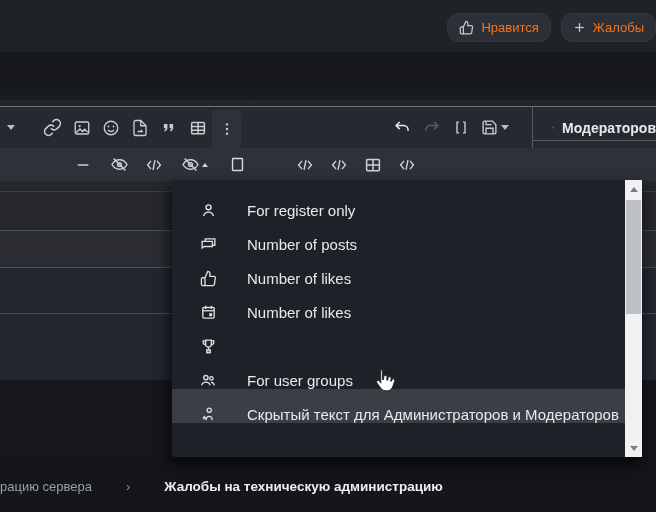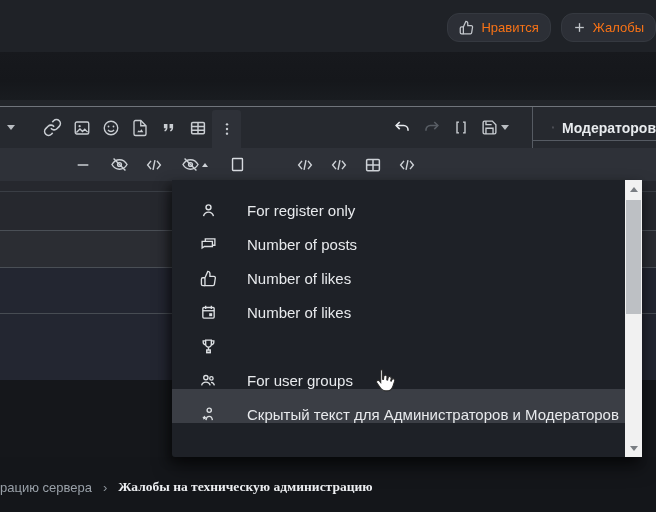--- a/index.html
+++ b/index.html
@@ -70,24 +70,24 @@
   .row-f{left:0;top:380px;width:656px;height:77px;background:#15171b;}
   .row-g{left:0;top:457px;width:656px;height:55px;background:#14161a;}
 
   .partial-btn{
     left:670px;top:333px;width:14px;height:29px;background:#3d4450;
     color:#ffffff;font-size:18px;display:flex;align-items:center;overflow:hidden;
     padding-left:15px;cursor:pointer;
   }
 
   
-  .breadcrumb{left:0;top:479px;width:656px;display:flex;align-items:center;font-size:13px;white-space:nowrap;}
+  .breadcrumb{left:0;top:479px;width:656px;display:flex;align-items:center;font-size:13px;white-space:nowrap;gap:23px;}
   .bc-parent{color:#99a0a8;}
   .bc-sep{color:#8b9299;margin:0 11px;font-size:13px;}
-  .bc-current{color:#edeff2;font-weight:bold;font-size:13.5px;font-family:Liberation Serif, serif;}
+  .bc-current{color:#edeff2;font-weight:bold;font-size:13.5px;}
 
   
   .dropdown{
     left:172px;top:180px;width:470px;height:277px;
     background:#1e2127;border-radius:0 0 3px 3px;
     box-shadow:0 10px 18px rgba(0,0,0,.5), -4px 4px 10px rgba(0,0,0,.35);
     display:flex;
   }
   .menu-list{width:453px;padding-top:5px;box-sizing:border-box;}
   .menu-item{

